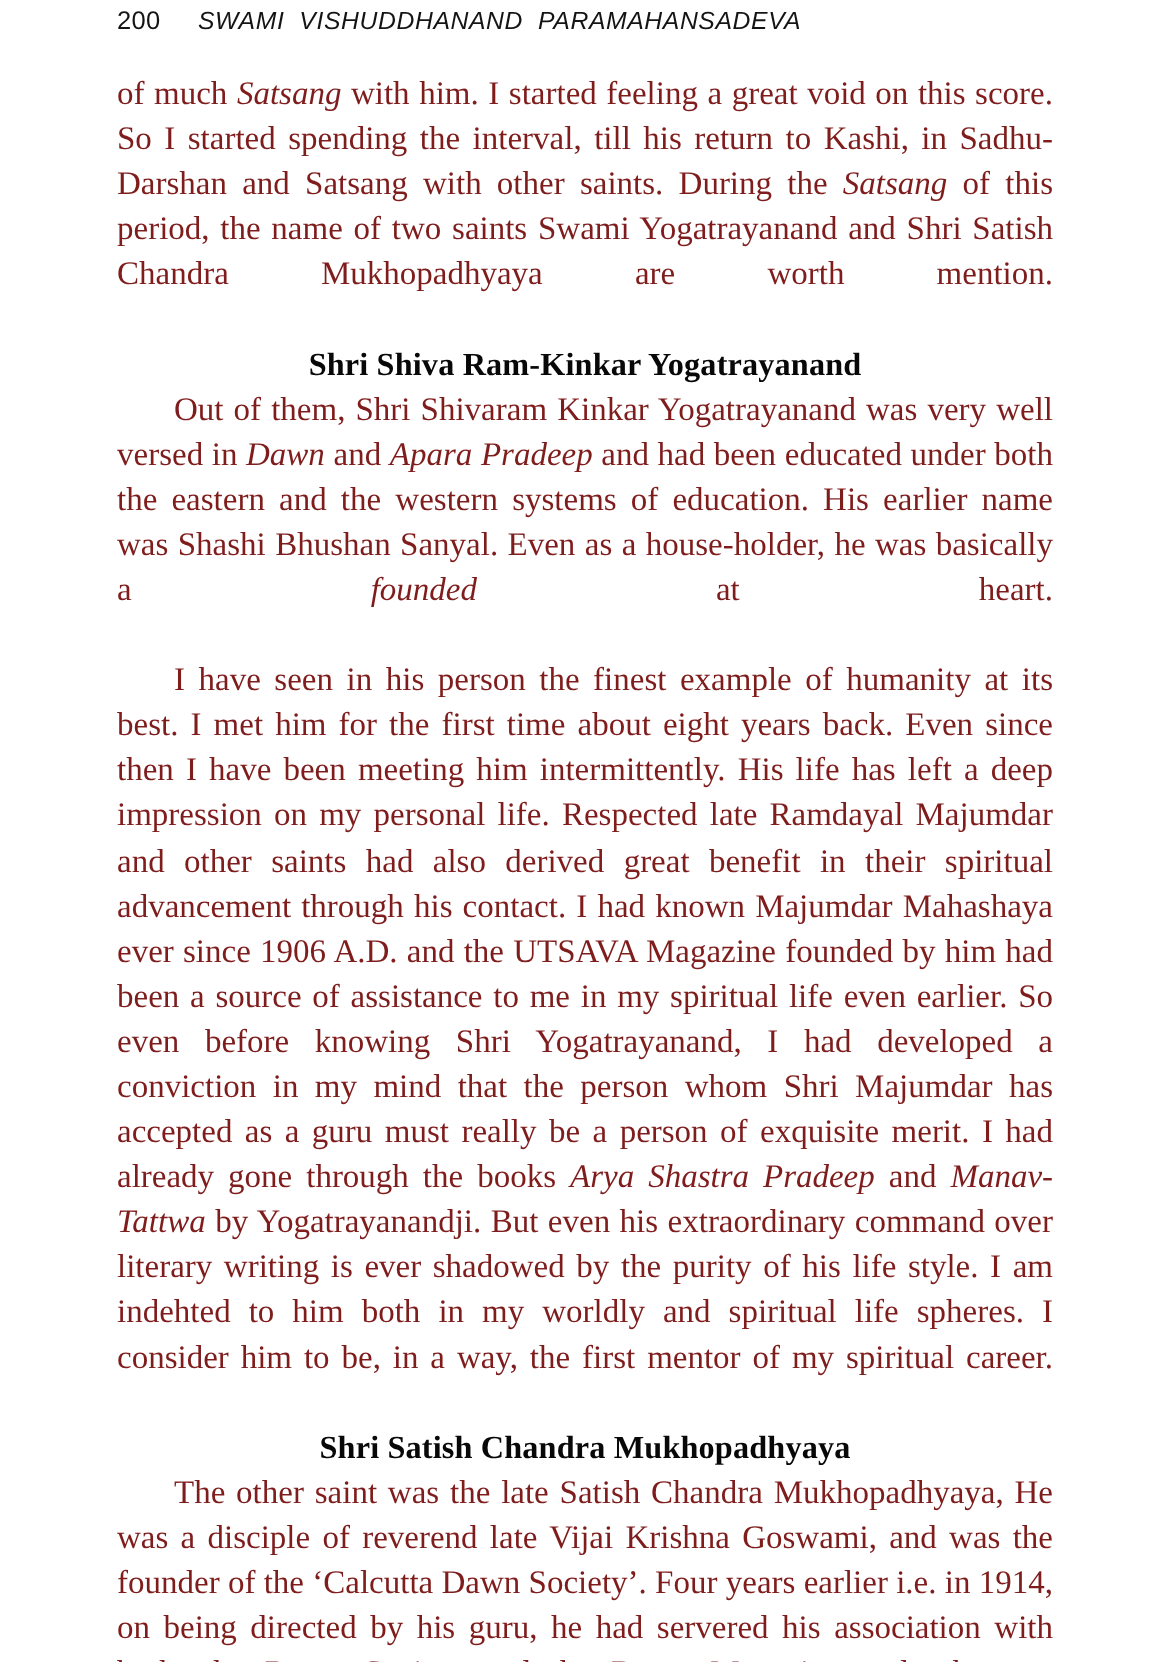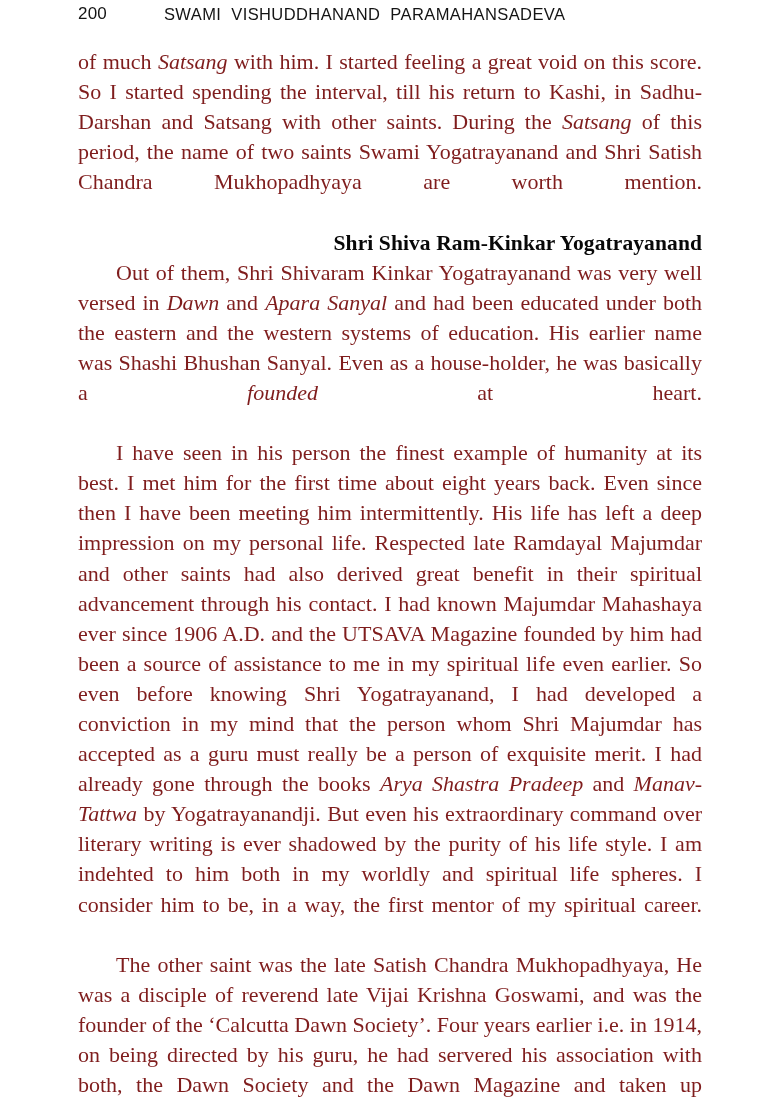--- a/index.html
+++ b/index.html
@@ -42,23 +42,24 @@
     color: #141414;
     flex: 0 0 auto;
     line-height: 20px;
   }
   .runhead-title {
     font-family: "Liberation Sans", "DejaVu Sans", sans-serif;
     font-size: 16.5px;
     letter-spacing: 0.4px;
     word-spacing: 5px;
     color: #141414;
-    margin-left: 57px;
+    margin-left: 25px;
     line-height: 20px;
     white-space: nowrap;
+    font-style: italic;
   }
 
   
   .column {
     position: absolute;
     top: 47px;
     left: 78px;
     width: 624px;
   }
 
@@ -82,21 +83,21 @@
     width: 100%;
   }
 
   h2.heading {
     margin: 0;
     font-size: 21.5px;
     line-height: 30px;
     font-weight: bold;
     letter-spacing: 0.1px;
     color: #080808;
-    text-align: right;
+    text-align: center;
   }
 
   
   .gap-before-h2 { margin-top: 13px; }
   .gap-after-h2  { margin-top: 9px; }
 
   i, em { font-style: italic; }
 </style>
 </head>
 <body>
@@ -107,21 +108,22 @@
     <span class="folio">200</span>
     <span class="runhead-title">SWAMI  VISHUDDHANAND  PARAMAHANSADEVA</span>
   </div>
 
   <div class="column">
 
     <p class="body"><span>of much </span><i>Satsang</i><span> with him. I started feeling a great void on this score. So I started spending the interval, till his return to Kashi, in Sadhu-Darshan and Satsang with other saints. During the </span><i>Satsang</i><span> of this period, the name of two saints Swami Yogatrayanand and Shri Satish Chandra Mukhopadhyaya are worth mention.</span></p>
 
     <h2 class="heading gap-before-h2">Shri Shiva Ram-Kinkar Yogatrayanand</h2>
 
-    <p class="body indent gap-after-h2"><span>Out of them, Shri Shivaram Kinkar Yogatrayanand was very well versed in </span><i>Dawn</i><span> and </span><i>Apara Sanyal</i><span> and had been educated under both the eastern and the western systems of education. His earlier name was Shashi Bhushan Sanyal. Even as a house-holder, he was basically a </span><i>founded</i><span> at heart.</span></p>
+    <p class="body indent gap-after-h2"><span>Out of them, Shri Shivaram Kinkar Yogatrayanand was very well versed in </span><i>Dawn</i><span> and </span><i>Apara Pradeep</i><span> and had been educated under both the eastern and the western systems of education. His earlier name was Shashi Bhushan Sanyal. Even as a house-holder, he was basically a </span><i>founded</i><span> at heart.</span></p>
 
     <p class="body indent"><span>I have seen in his person the finest example of humanity at its best. I met him for the first time about eight years back. Even since then I have been meeting him intermittently. His life has left a deep impression on my personal life. Respected late Ramdayal Majumdar and other saints had also derived great benefit in their spiritual advancement through his contact. I had known Majumdar Mahashaya ever since 1906 A.D. and the UTSAVA Magazine founded by him had been a source of assistance to me in my spiritual life even earlier. So even before knowing Shri Yogatrayanand, I had developed a conviction in my mind that the person whom Shri Majumdar has accepted as a guru must really be a person of exquisite merit. I had already gone through the books </span><i>Arya Shastra Pradeep</i><span> and </span><i>Manav-Tattwa</i><span> by Yogatrayanandji. But even his extraordinary command over literary writing is ever shadowed by the purity of his life style. I am indehted to him both in my worldly and spiritual life spheres. I consider him to be, in a way, the first mentor of my spiritual career.</span></p>
 
+    <h2 class="heading gap-before-h2">Shri Satish Chandra Mukhopadhyaya</h2>
 
     <p class="body indent gap-after-h2">The other saint was the late Satish Chandra Mukhopadhyaya, He was a disciple of reverend late Vijai Krishna Goswami, and was the founder of the ‘Calcutta Dawn Society’. Four years earlier i.e. in 1914, on being directed by his guru, he had servered his association with both, the Dawn Society and the Dawn Magazine and taken up residence in Kashi at 47 Tedhinim. I got into close touch with him soon after his arrival in Kashi, in 1914.</p>
 
   </div>
 </div>
 
 </body></html>

